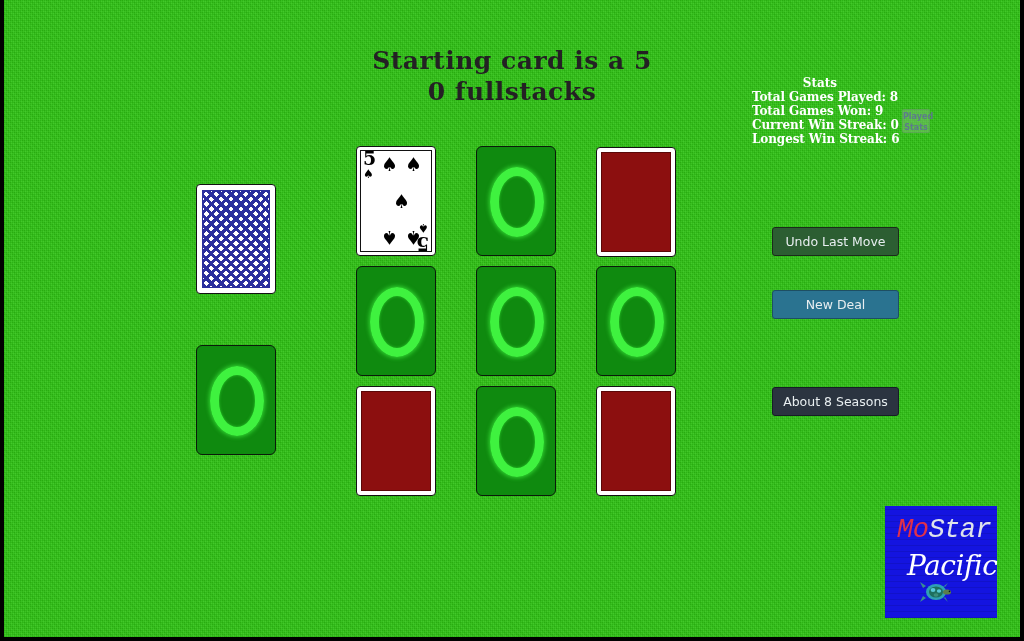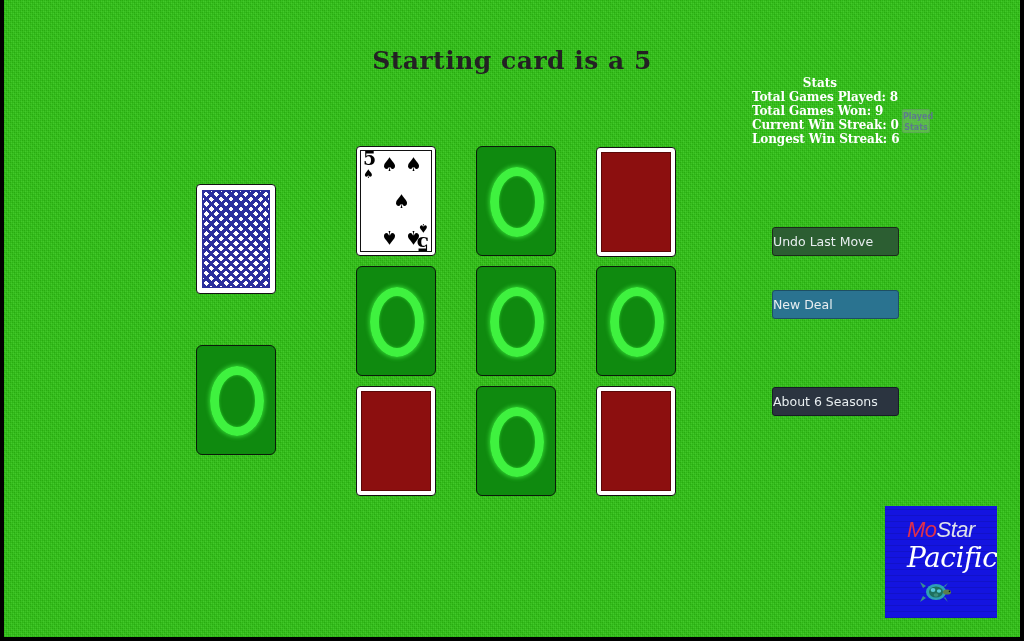--- a/index.html
+++ b/index.html
@@ -216,21 +216,21 @@
   .side-btn {
     position: absolute;
     left: 768px;
     width: 127px;
     height: 29px;
     border: 1px solid #1b2a1b;
     border-radius: 3px;
     color: #e8eef0;
     font-family: "DejaVu Sans", sans-serif;
     font-size: 12.5px;
-    text-align: left;
+    text-align: center;
     line-height: 27px;
     cursor: pointer;
     box-sizing: border-box;
   }
   #btn-undo { top: 227px; background: #2c5e32; }
   #btn-newdeal { top: 290px; background: #2a7390; border-color: #1d4f63; }
   #btn-about { top: 387px; background: #2b3440; border-color: #161d26; }
 
   
   #logo {
@@ -238,34 +238,34 @@
     left: 881px;
     top: 506px;
     width: 112px;
     height: 112px;
     background: #1414e0;
     background-image: repeating-linear-gradient(0deg, rgba(0,0,0,0.10) 0px, rgba(0,0,0,0.10) 1px, rgba(255,255,255,0) 1px, rgba(255,255,255,0) 6px);
     overflow: hidden;
   }
   #logo .brand1 {
     position: absolute;
-    left: 22px;
+    left: 12px;
     top: 9px;
-    font-family: Liberation Sans, sans-serif;
+    font-family: Liberation Mono, monospace;
     font-style: italic;
-    font-size: 22px;
+    font-size: 27px;
     line-height: 30px;
     letter-spacing: -0.5px;
   }
   #logo .brand1 .mo { color: #e0304a; }
   #logo .brand1 .star { color: #dfe3ea; }
   #logo .brand2 {
     position: absolute;
     left: 22px;
-    top: 36px;
+    top: 44px;
     font-family: "DejaVu Serif", serif;
     font-style: italic;
     font-size: 28px;
     line-height: 31px;
     color: #ffffff;
     letter-spacing: -0.5px;
   }
   #logo .turtle {
     position: absolute;
     left: 32px;
@@ -274,20 +274,21 @@
     height: 28px;
   }
 </style>
 </head>
 <body>
 
 <div id="table">
 
   <div id="headline">
     <div class="hline">Starting card is a 5</div>
+    <div class="hline">0 fullstacks</div>
   </div>
 
   <div id="stats-panel">
     <div id="stats-title">Stats</div>
     <div class="stat-line">Total Games Played: 8</div>
     <div class="stat-line">Total Games Won: 9</div>
     <div class="stat-line">Current Win Streak: 0</div>
     <div class="stat-line">Longest Win Streak: 6</div>
   </div>
 
@@ -344,21 +345,21 @@
   <div class="card card-slot" style="left:472px; top:386px;">
     <div class="ring"></div>
   </div>
 
   <div class="card card-red" style="left:592px; top:386px;">
     <div class="face"></div>
   </div>
 
   <div class="side-btn" id="btn-undo">Undo Last Move</div>
   <div class="side-btn" id="btn-newdeal">New Deal</div>
-  <div class="side-btn" id="btn-about">About 6 Seasons</div>
+  <div class="side-btn" id="btn-about">About 8 Seasons</div>
 
   <div id="logo">
     <div class="brand1">
       <span class="mo">Mo</span><span class="star">Star</span>
     </div>
     <div class="brand2">Pacific</div>
     <svg class="turtle" viewBox="0 0 38 28">
       <ellipse cx="19" cy="14" rx="10" ry="8" fill="#2f9fb5"></ellipse>
       <ellipse cx="19" cy="14" rx="7" ry="5.5" fill="#1d6f5f"></ellipse>
       <ellipse cx="16" cy="12" rx="2.4" ry="2" fill="#58c8d8"></ellipse>

